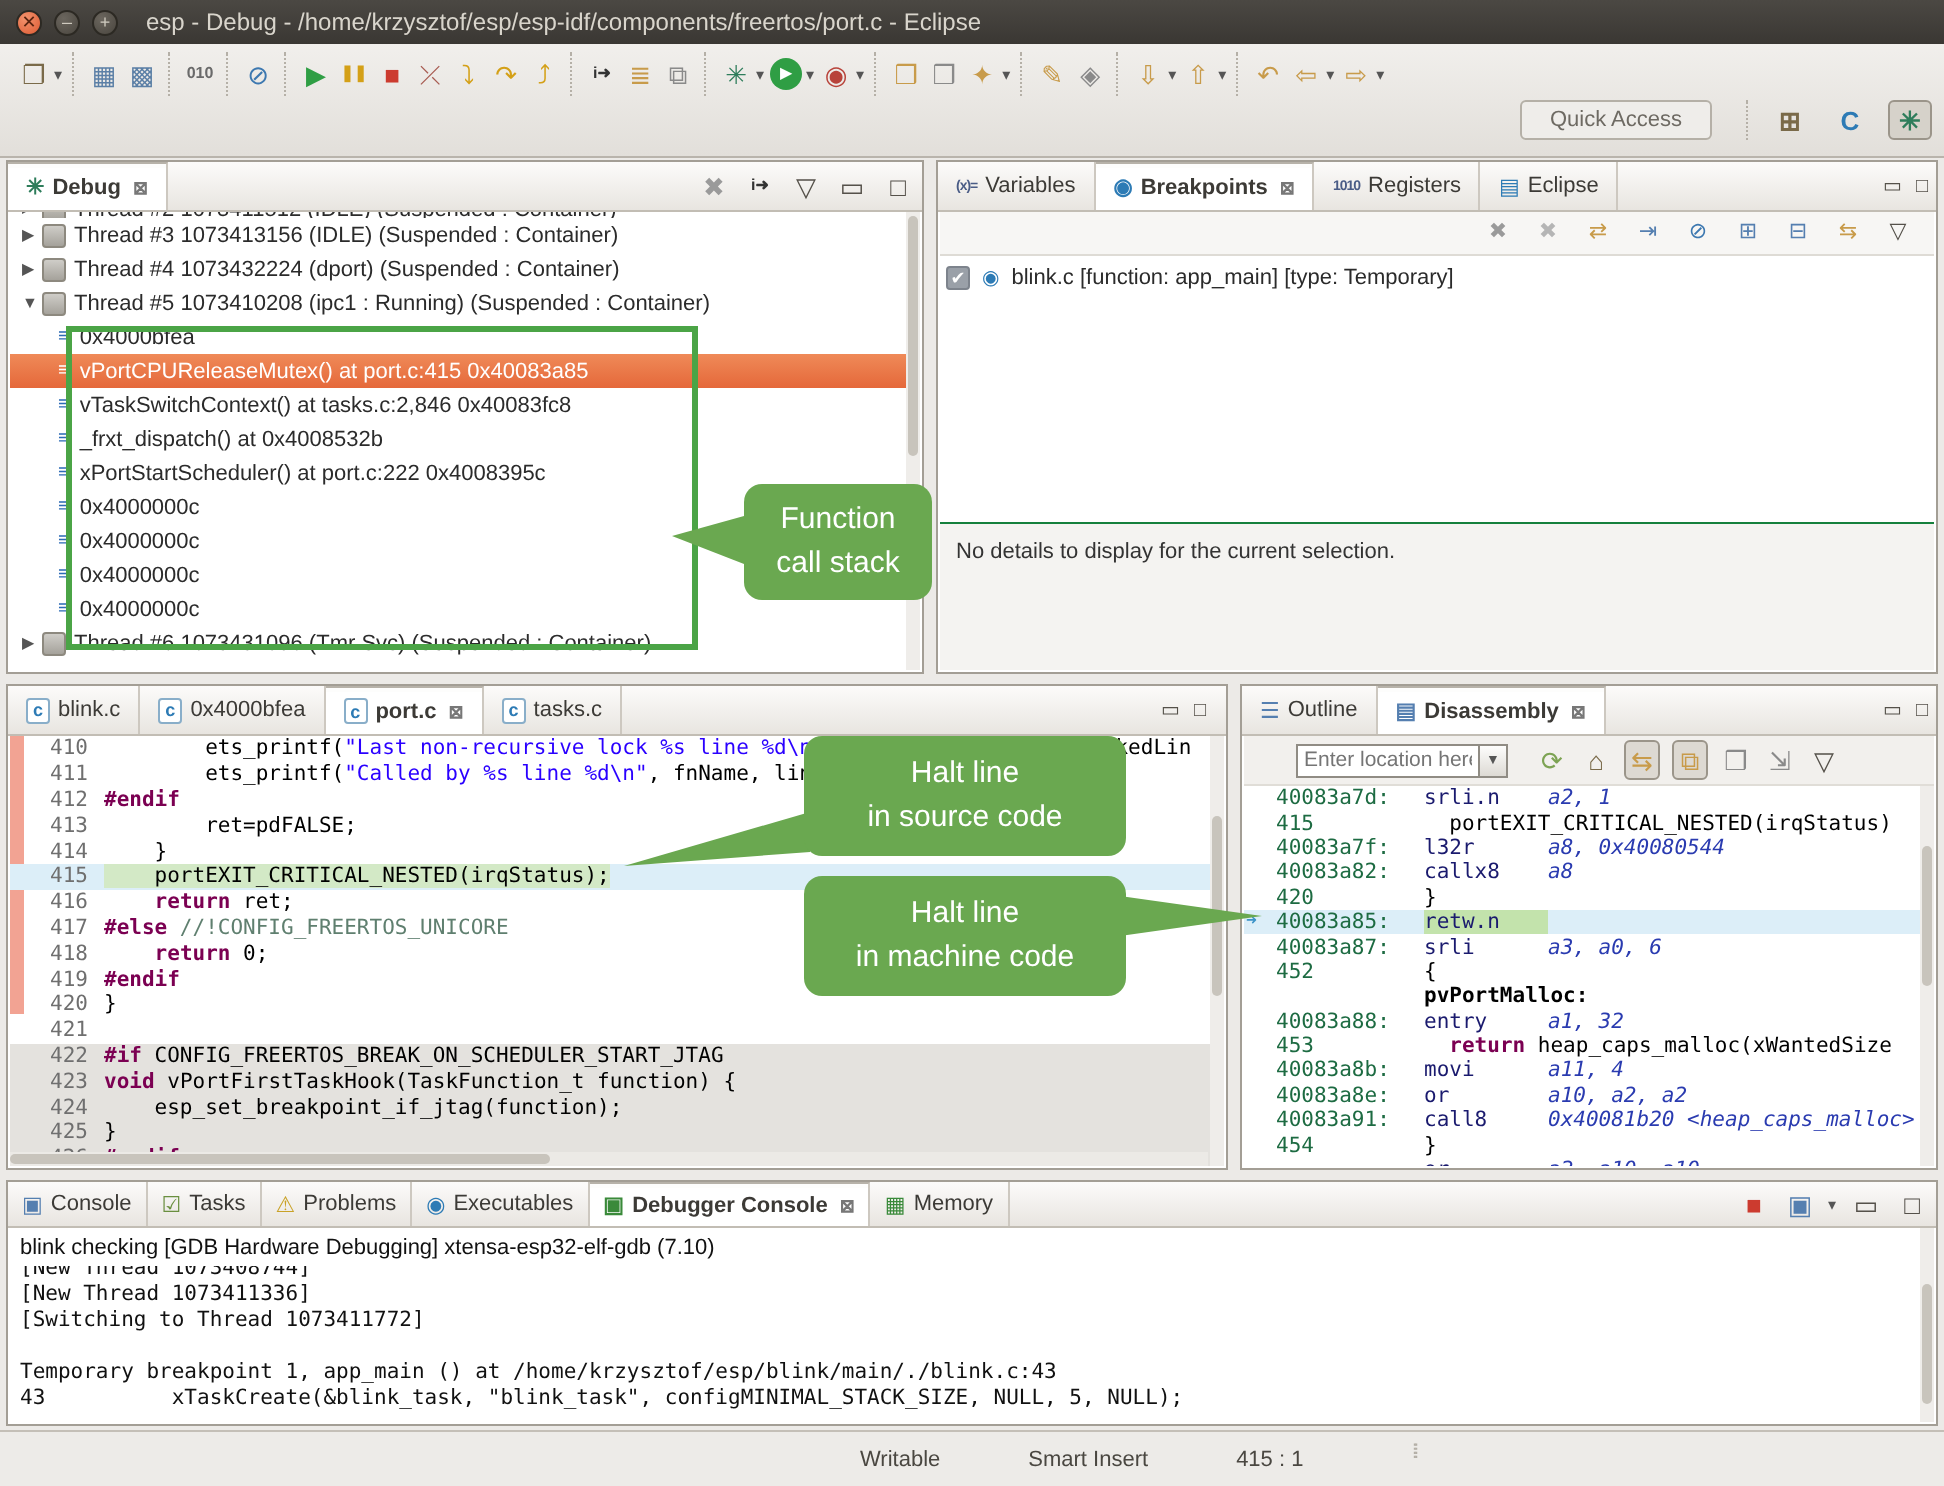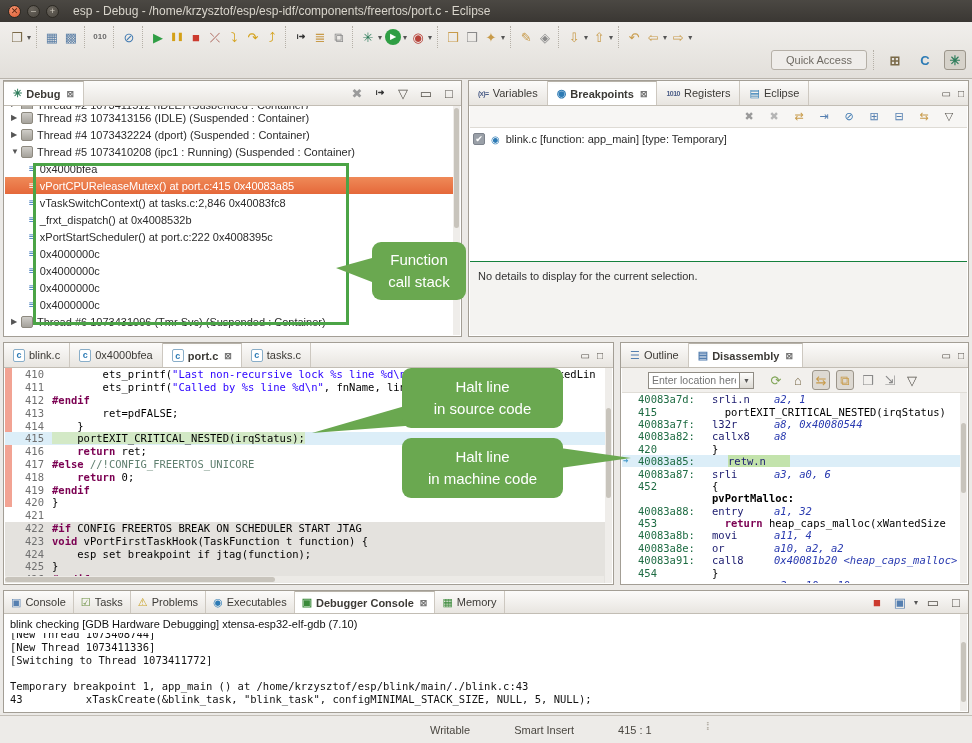--- a/index.html
+++ b/index.html
@@ -13,21 +13,21 @@
   .title-text{color:#d9d5cc;font-size:12px;margin-left:14px;white-space:nowrap;}
   
   .toolbar{position:absolute;left:0;top:22px;width:972px;height:56px;background:linear-gradient(#f1efec,#e2dfda);border-bottom:1px solid #b9b4ac;}
   .tbrow{position:absolute;left:2px;top:2px;height:26px;display:flex;align-items:center;}
   .tbgroup{display:flex;align-items:center;height:22px;padding:0 5px 0 7px;border-left:1px dotted #b5b0a7;gap:3px;}
   .tbgroup:first-child{border-left:none;}
   .ticn{min-width:16px;height:18px;display:flex;align-items:center;justify-content:center;font-size:13px;line-height:1;cursor:default;}
   .ticn.small{font-size:8px;font-weight:bold;letter-spacing:0;}
   .ticn.circle{width:16px;height:16px;border-radius:50%;color:#fff;font-size:8px;}
   .dd{font-size:8px;color:#555;margin-left:-1px;}
-  .qa-row{position:absolute;right:6px;top:28px;display:flex;align-items:center;gap:6px;}
+  .qa-row{position:absolute;right:6px;top:28px;display:flex;align-items:center;gap:17px;}
   .quick-access{border:1px solid #b5b0a7;border-radius:3px;padding:3px 14px;font-size:11px;color:#6e6a63;background:#efedea;}
   .persp{display:flex;align-items:center;gap:8px;border-left:1px dotted #b5b0a7;padding-left:10px;}
   .persp .pic{width:22px;height:20px;display:flex;align-items:center;justify-content:center;font-size:13px;border-radius:3px;}
   .persp .pic.active{background:#d6d2ca;border:1px solid #9b958a;box-sizing:border-box;}
   
   .panel{position:absolute;background:#fff;border:1px solid #a39e95;box-sizing:border-box;}
   .phead{height:24px;background:linear-gradient(#fcfbfa,#e8e5e0);border-bottom:1px solid #c2bdb4;display:flex;align-items:center;position:relative;}
   .tabs{display:flex;height:24px;align-items:stretch;}
   .tab{display:flex;align-items:center;gap:4px;padding:0 9px;font-size:11px;color:#3c3a36;border-right:1px solid #cdc8c0;white-space:nowrap;}
   .tab.active{background:#fff;font-weight:bold;border-top:1px solid #b7b2a9;box-shadow:inset 0 2px 0 #fdfdfc;}
@@ -71,21 +71,21 @@
   .loc-bar{position:absolute;left:1px;right:1px;top:25px;height:25px;background:#f2f0ed;display:flex;align-items:center;gap:6px;padding-left:26px;box-sizing:border-box;border-bottom:1px solid #e0ddd7;}
   .loc-input{width:92px;height:17px;border:1px solid #908c84;background:#fff;font-size:10.5px;color:#888;padding:0 3px;box-sizing:border-box;font-family:"Liberation Sans",sans-serif;}
   .loc-dd{width:14px;height:17px;border:1px solid #908c84;border-left:none;background:linear-gradient(#fdfdfc,#dddad4);font-size:7px;display:flex;align-items:center;justify-content:center;color:#555;box-sizing:border-box;}
   .dis-body{position:absolute;left:1px;right:8px;top:50px;bottom:1px;overflow:hidden;font-family:"DejaVu Sans Mono",monospace;font-size:10.5px;}
   .drow{height:12.4px;display:flex;align-items:center;white-space:pre;position:relative;}
   .drow .daddr{width:74px;flex:none;color:#1d6b42;margin-left:16px;}
   .drow .dop{width:62px;flex:none;color:#1a1a6e;}
   .drow .dargs{color:#2a3bb0;font-style:italic;}
   .drow .dsrc{color:#000;}
   .drow.halt{background:#dceef8;}
-  .drow.halt .dop{background:#c3e3ac;margin-left:16px;}
+  .drow.halt .dop{background:#c3e3ac;}
   .dlabel{font-weight:bold;color:#000;}
   
   .con-tabs .tab{padding:0 7px;}
   .con-title{position:absolute;left:6px;top:27px;font-size:11px;color:#111;white-space:nowrap;}
   .con-body{position:absolute;left:6px;right:10px;top:42px;bottom:2px;overflow:hidden;font-family:"DejaVu Sans Mono",monospace;font-size:10.5px;color:#111;}
   .con-body .cl{height:13px;white-space:pre;}
   .con-body .cl:first-child{margin-top:-5px;}
   
   .statusbar{position:absolute;left:0;top:715px;width:972px;height:28px;background:#edebe8;border-top:1px solid #c4bfb7;}
   .st-items{position:absolute;left:408px;top:0;height:100%;display:flex;align-items:center;font-size:11px;color:#4a4741;}

